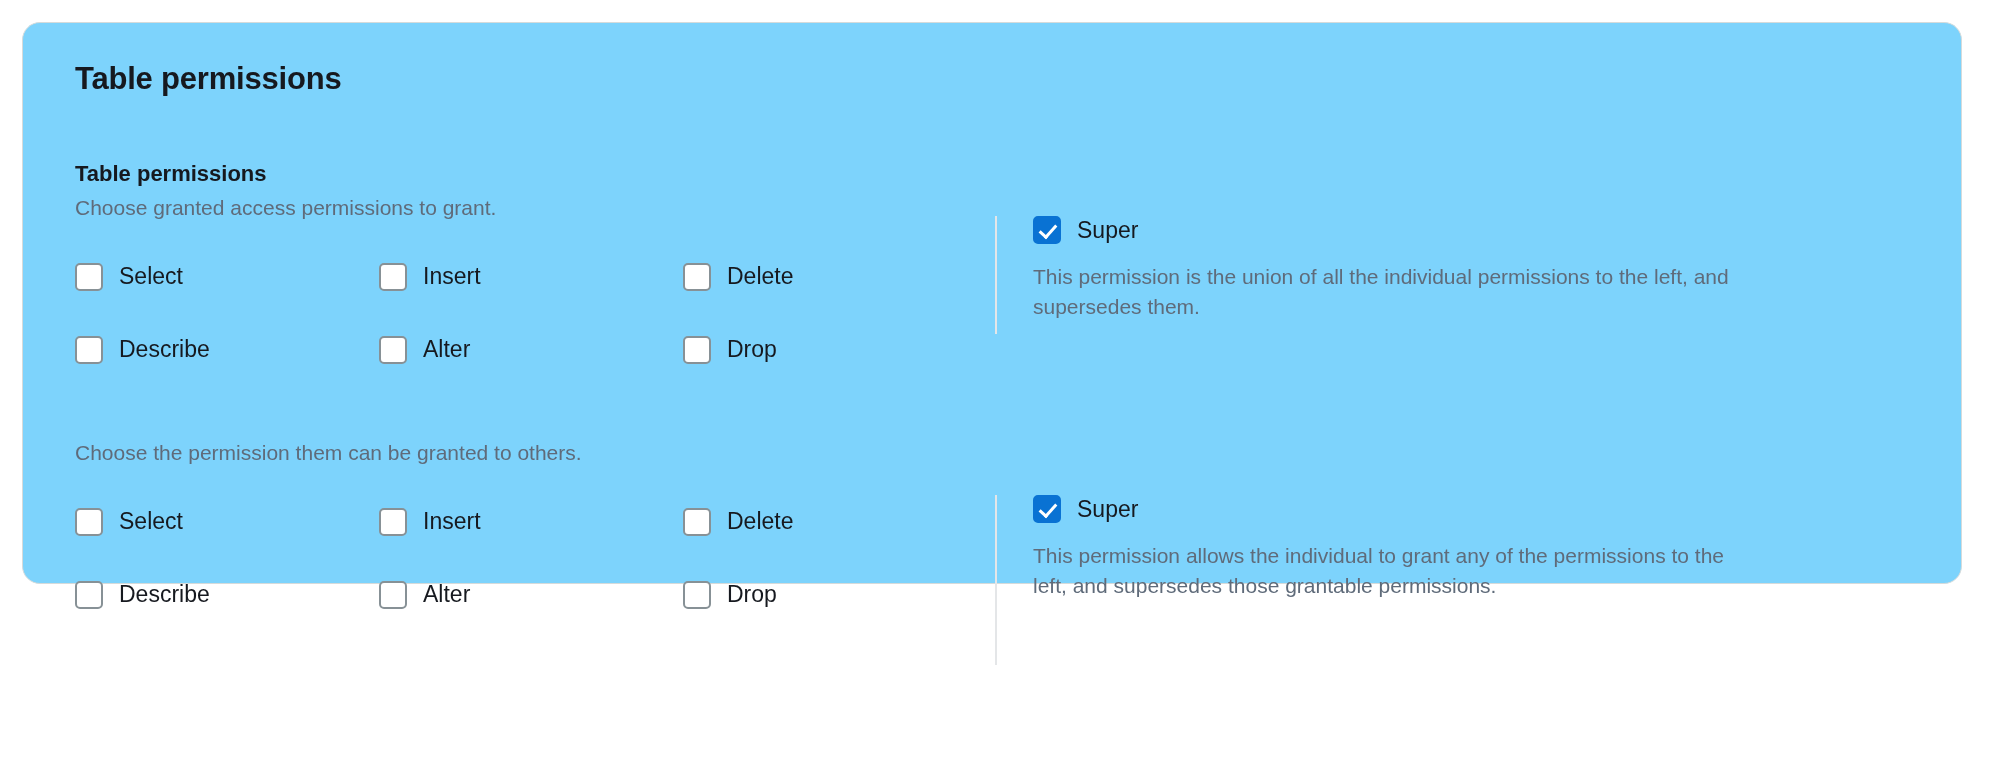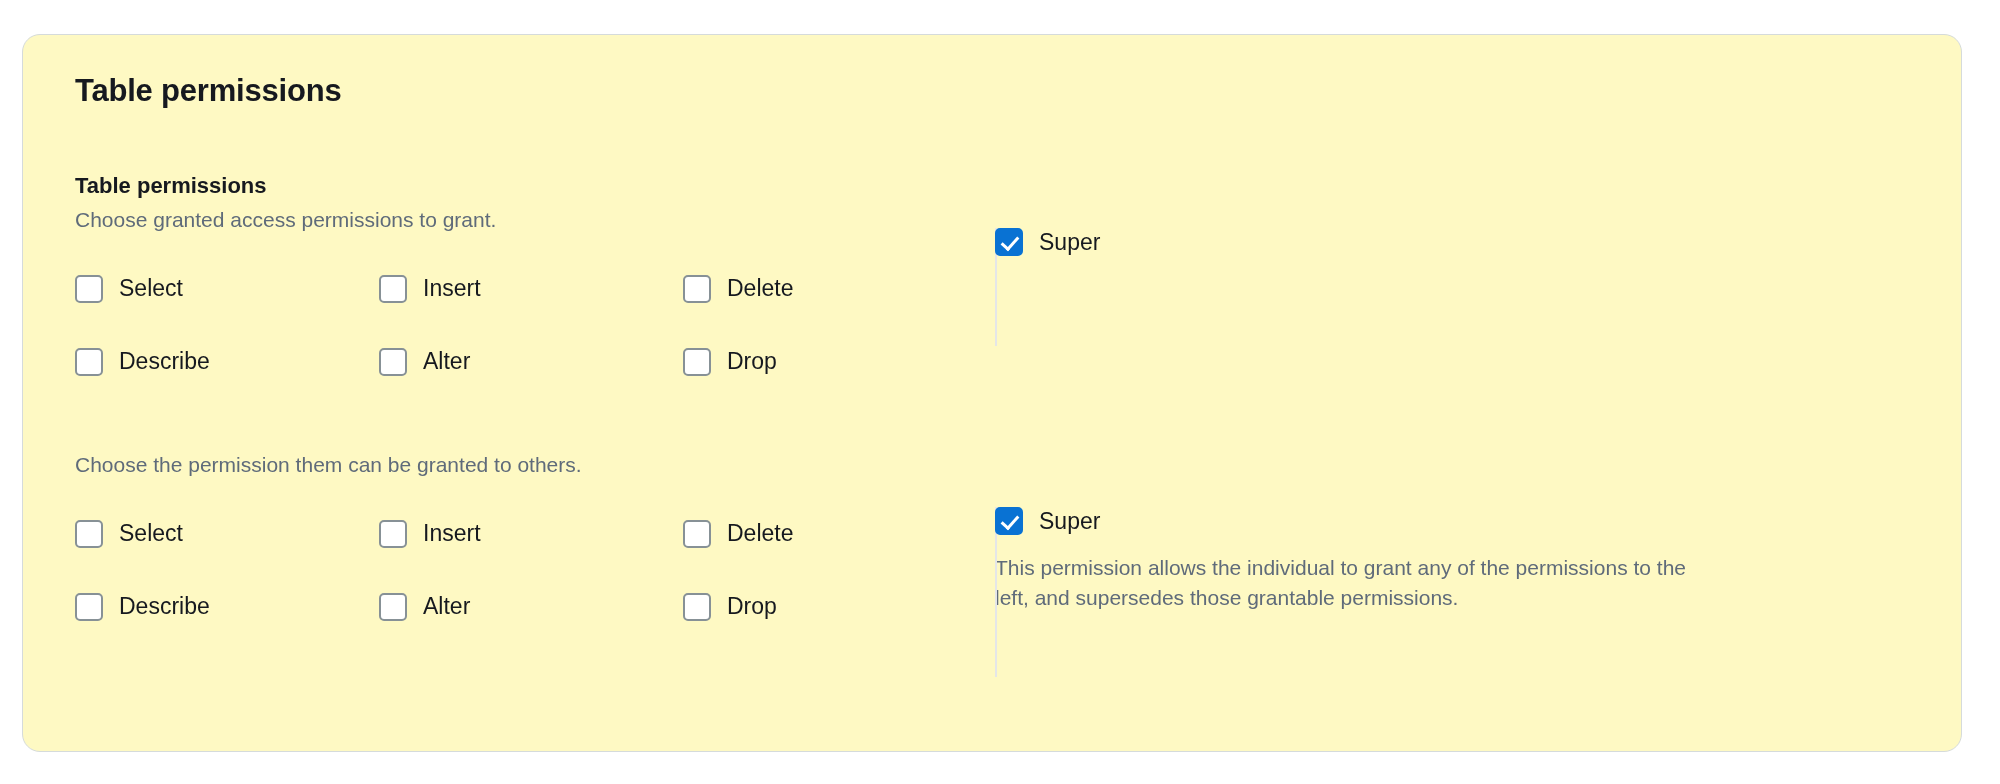--- a/index.html
+++ b/index.html
@@ -14,26 +14,25 @@
     font-family: "Liberation Sans", sans-serif;
     -webkit-font-smoothing: antialiased;
     overflow: hidden;
   }
 
   .card {
     position: absolute;
     left: 22px;
     top: 22px;
     width: 1940px;
-    height: 718px;
+    height: 562px;
     box-sizing: border-box;
-    background: #fef9c3;
+    background: #7dd3fc;
     border: 1.5px solid #d5dbdb;
     border-radius: 18px;
-    margin-top: 12px;
   }
 
   .card-title {
     position: absolute;
     left: 52px;
     top: 38px;
     font-size: 31px;
     font-weight: bold;
     color: #16191f;
     letter-spacing: -0.2px;
@@ -54,20 +53,21 @@
 
   .col-left {
     width: 920px;
     flex: 0 0 920px;
     position: relative;
   }
 
   .col-right {
     flex: 1 1 auto;
     position: relative;
+    padding-left: 38px;
   }
 
   .divider {
     position: absolute;
     left: 0;
     top: 53px;
     width: 1.5px;
     background: #e4e6e8;
   }
   .divider-1 { height: 118px; }
@@ -204,20 +204,21 @@
           </div>
         </div>
       </div>
 
       <div class="col-right">
         <div class="divider divider-1"></div>
         <div class="super-row">
           <span class="checkbox checked"></span>
           <span class="super-label">Super</span>
         </div>
+        <div class="super-desc">This permission is the union of all the individual permissions to the left, and supersedes them.</div>
       </div>
     </div>
   </div>
 
   <div class="section section-2">
     <div class="section-grid">
       <div class="col-left">
         <div class="section-sub">Choose the permission them can be granted to others.</div>
 
         <div class="cb-rows">

